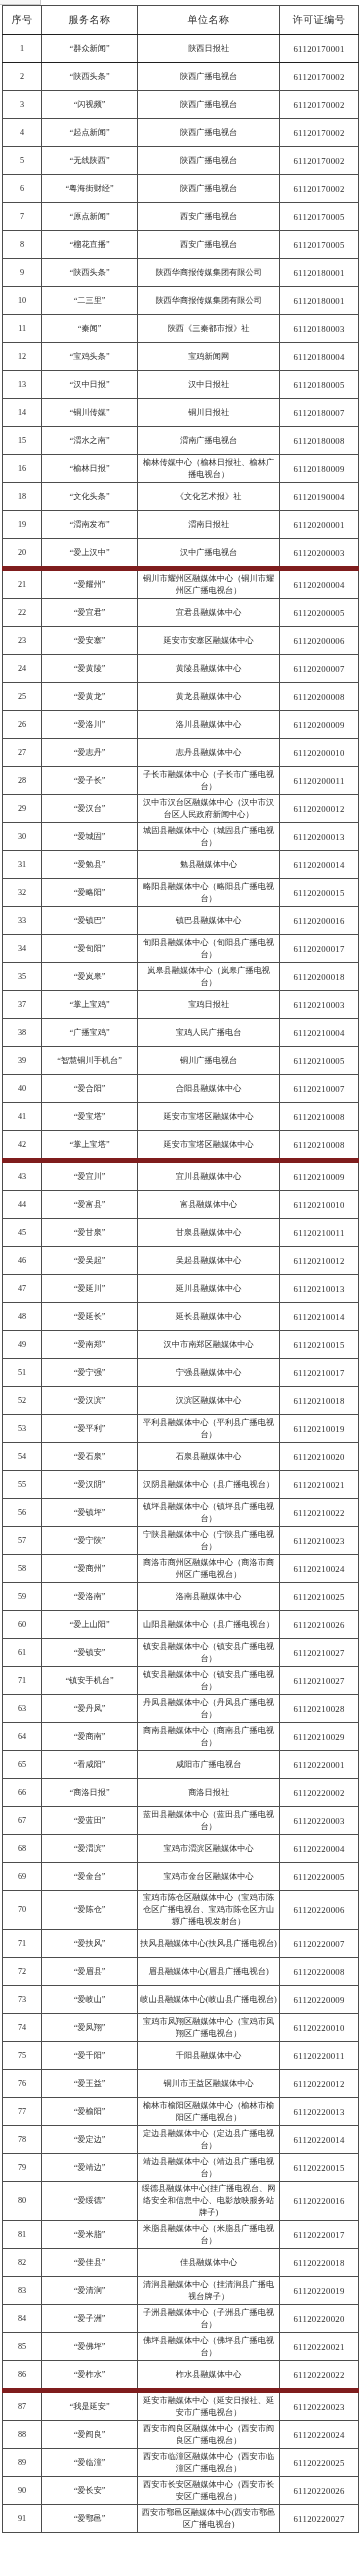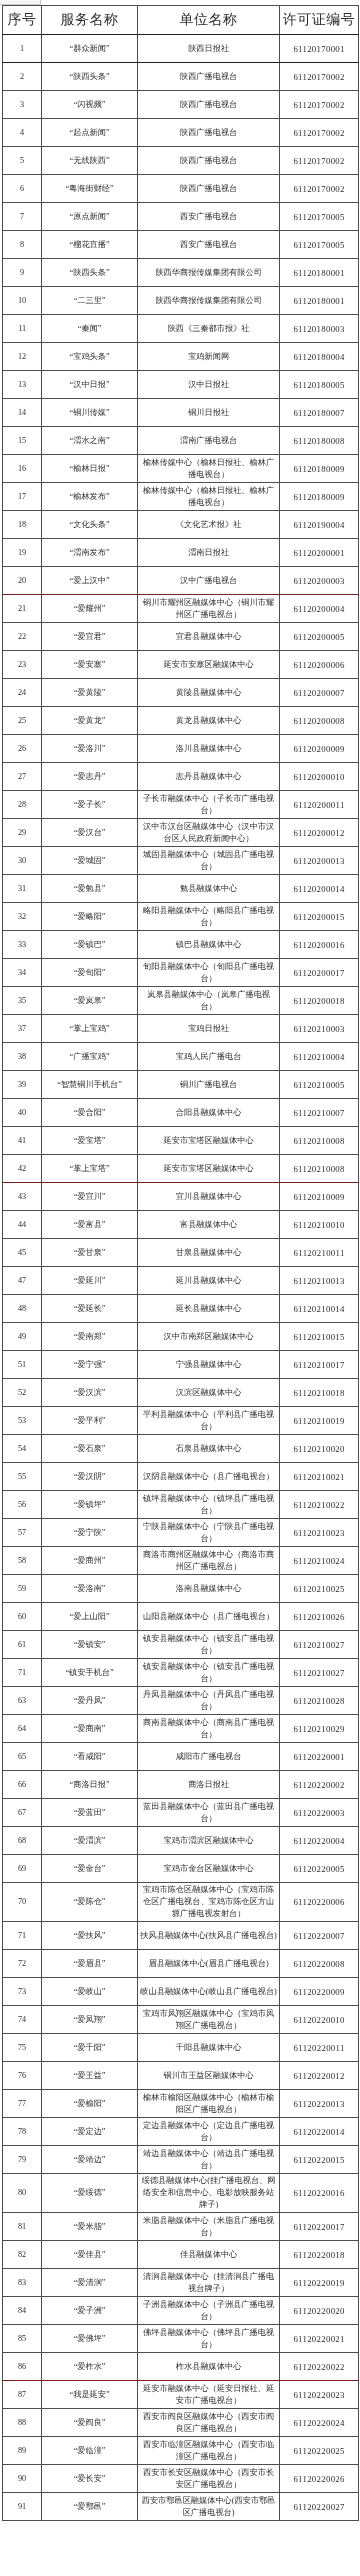--- a/index.html
+++ b/index.html
@@ -33,33 +33,33 @@
     text-align:center;
     vertical-align:middle;
     padding:1px 2.1px;
     font-size:8.2px;
     line-height:12px;
     word-break:break-all;
     overflow-wrap:anywhere;
   }
   .license-table thead th{
     height:26px;
-    font-size:14px;
+    font-size:10px;
     font-weight:400;
     letter-spacing:0.5px;
     border-bottom:1px solid #1f1f1f;
   }
   .license-table tbody td{
     height:25px;
   }
   .license-table tbody tr:first-child td{
     border-bottom:1px solid #1f1f1f;
   }
   .license-table tr.thick-after td{
-    border-bottom:1px solid #7f1d1d;
+    border-bottom:5px solid #7f1d1d;
   }
   .license-table td.license-number-cell{
     font-size:8.8px;
     letter-spacing:0.3px;
   }
 </style>
 </head>
 <body>
 
 <div class="sheet">
@@ -171,26 +171,20 @@
           <td class="unit-name-cell">渭南广播电视台</td>
           <td class="license-number-cell">61120180008</td>
         </tr>
         <tr>
           <td class="row-number-cell">16</td>
           <td class="service-name-cell">“榆林日报”</td>
           <td class="unit-name-cell">榆林传媒中心（榆林日报社、榆林广播电视台）</td>
           <td class="license-number-cell">61120180009</td>
         </tr>
         <tr>
-          <td class="row-number-cell">17</td>
-          <td class="service-name-cell">“榆林发布”</td>
-          <td class="unit-name-cell">榆林传媒中心（榆林日报社、榆林广播电视台）</td>
-          <td class="license-number-cell">61120180009</td>
-        </tr>
-        <tr>
           <td class="row-number-cell">18</td>
           <td class="service-name-cell">“文化头条”</td>
           <td class="unit-name-cell">《文化艺术报》社</td>
           <td class="license-number-cell">61120190004</td>
         </tr>
         <tr>
           <td class="row-number-cell">19</td>
           <td class="service-name-cell">“渭南发布”</td>
           <td class="unit-name-cell">渭南日报社</td>
           <td class="license-number-cell">61120200001</td>
@@ -337,20 +331,26 @@
           <td class="row-number-cell">44</td>
           <td class="service-name-cell">“爱富县”</td>
           <td class="unit-name-cell">富县融媒体中心</td>
           <td class="license-number-cell">61120210010</td>
         </tr>
         <tr>
           <td class="row-number-cell">45</td>
           <td class="service-name-cell">“爱甘泉”</td>
           <td class="unit-name-cell">甘泉县融媒体中心</td>
           <td class="license-number-cell">61120210011</td>
+        </tr>
+        <tr>
+          <td class="row-number-cell">46</td>
+          <td class="service-name-cell">“爱吴起”</td>
+          <td class="unit-name-cell">吴起县融媒体中心</td>
+          <td class="license-number-cell">61120210012</td>
         </tr>
         <tr>
           <td class="row-number-cell">47</td>
           <td class="service-name-cell">“爱延川”</td>
           <td class="unit-name-cell">延川县融媒体中心</td>
           <td class="license-number-cell">61120210013</td>
         </tr>
         <tr>
           <td class="row-number-cell">48</td>
           <td class="service-name-cell">“爱延长”</td>

